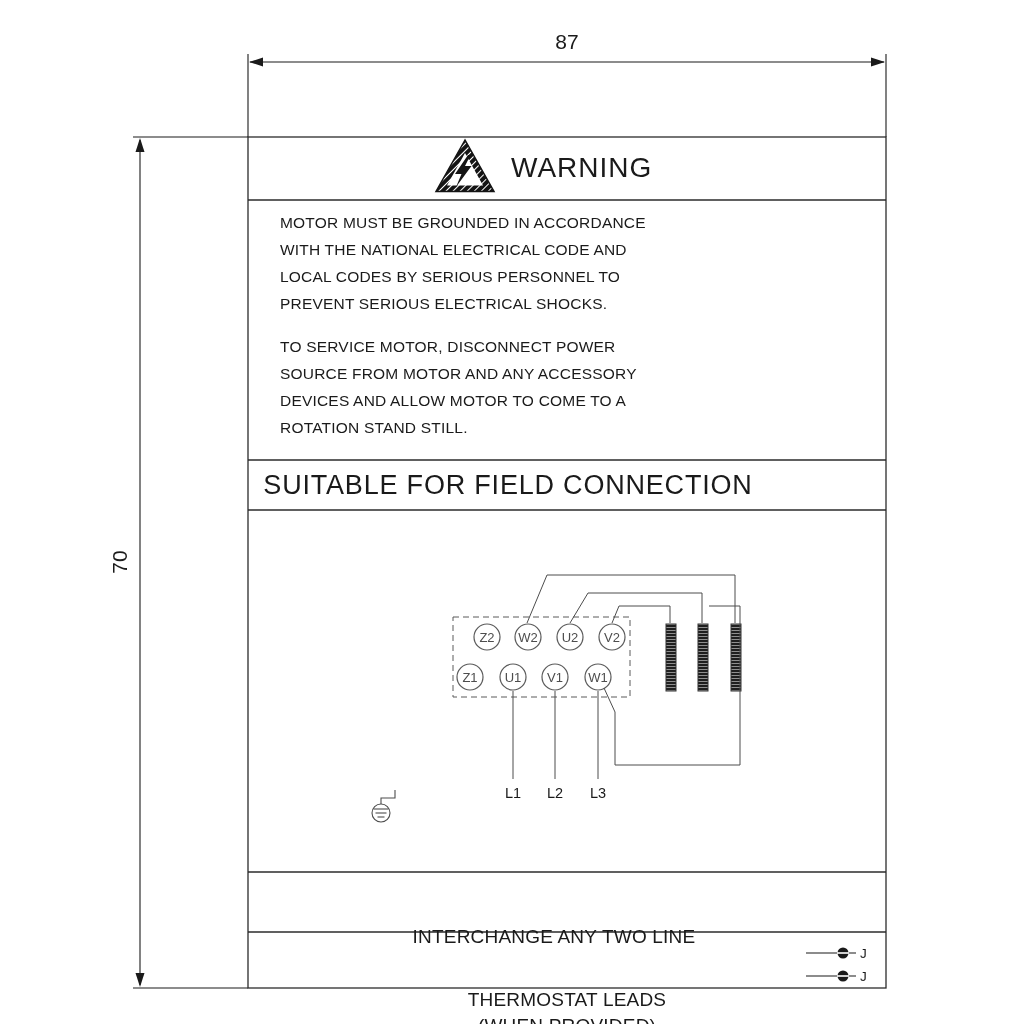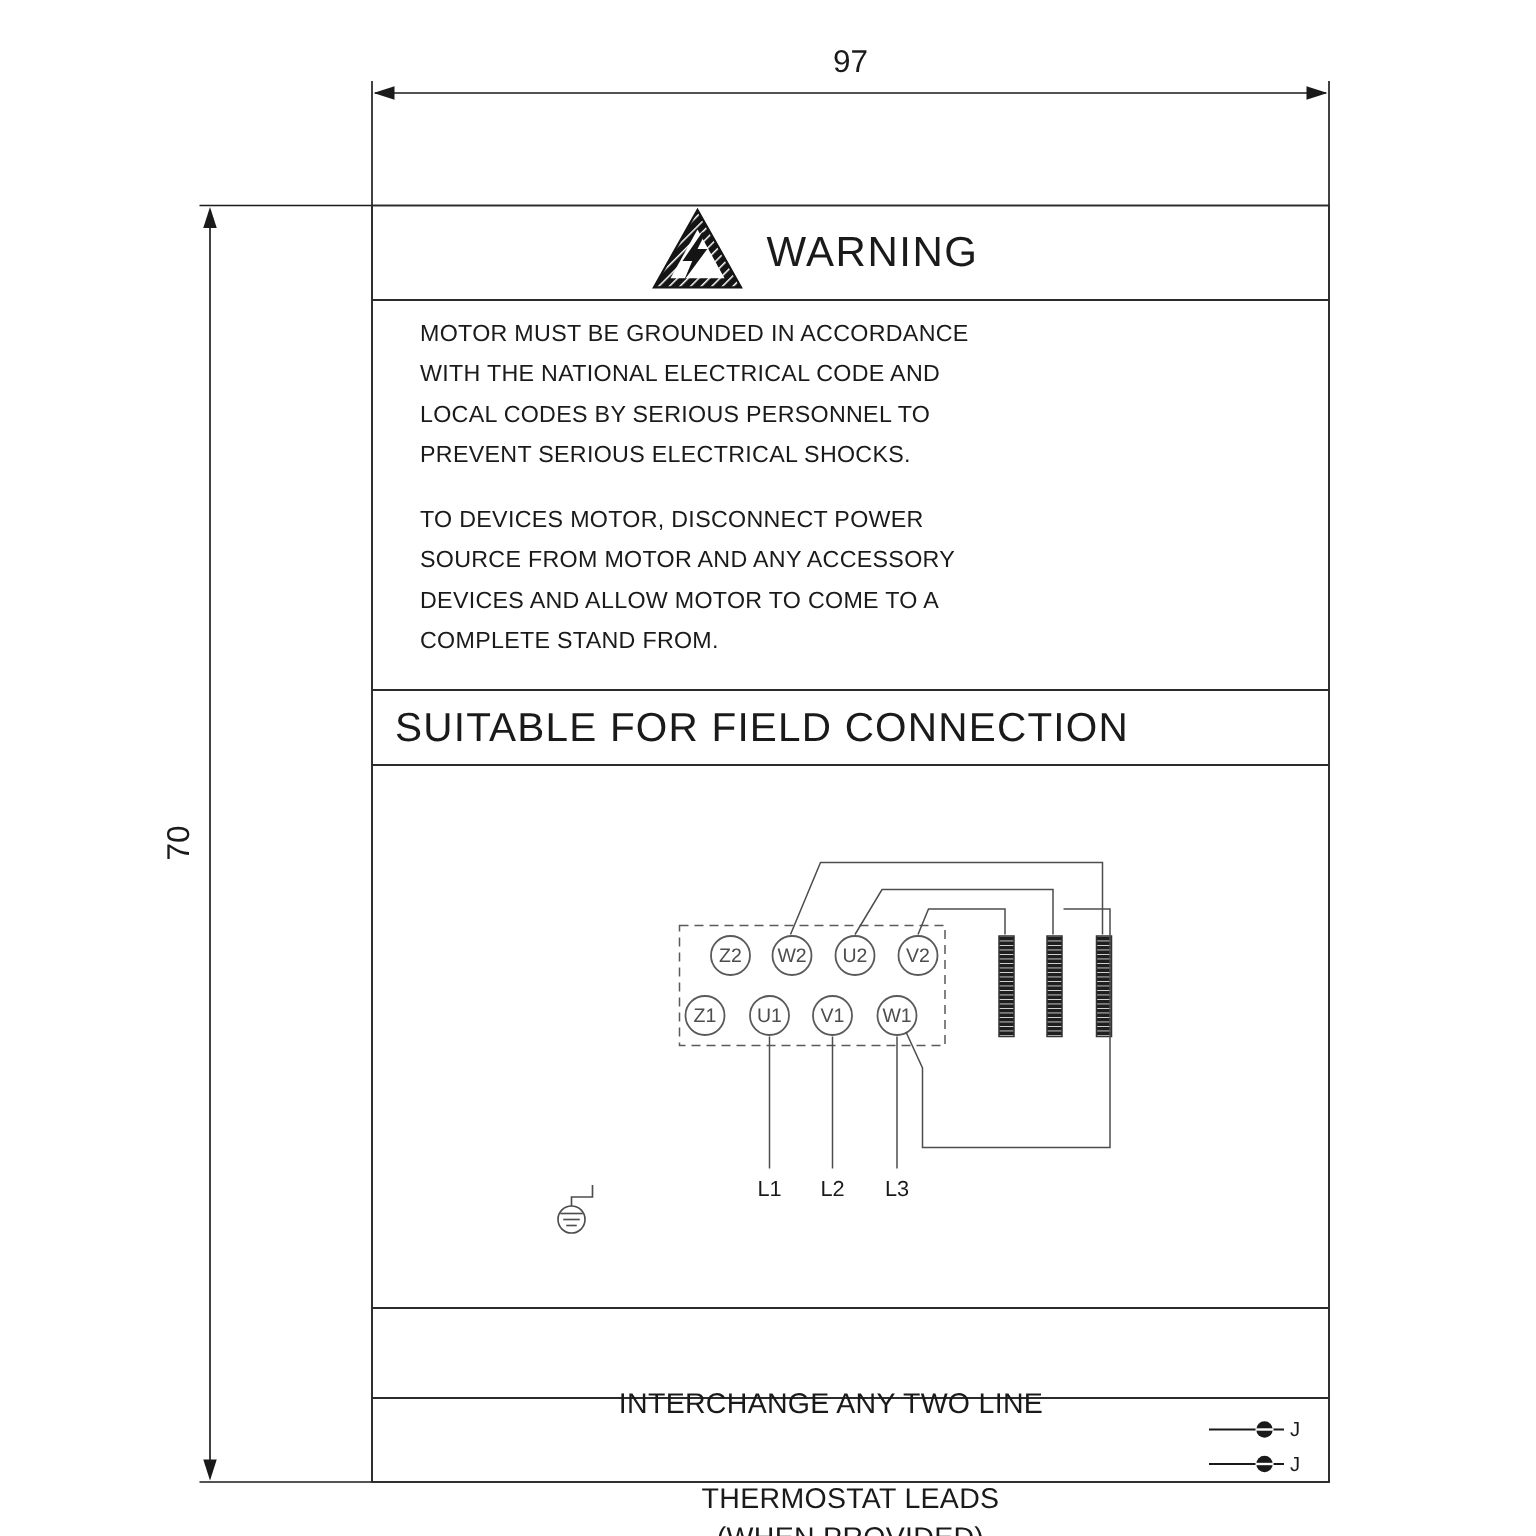--- a/index.html
+++ b/index.html
@@ -128,37 +128,37 @@
       </g>
       <g>
         <line x1="806" y1="976" x2="856" y2="976" stroke="#1a1a1a" stroke-width="1.2"></line>
         <circle cx="843" cy="976" r="5.5" fill="#1a1a1a"></circle>
         <line x1="837" y1="976" x2="849" y2="976" stroke="#ffffff" stroke-width="1.6"></line>
         <text class="jlabel" x="860" y="976">J</text>
       </g>
     </g>
   </svg>
 
-  <div class="txt dim" style="left:248px; top:30px; width:638px; text-align:center;">97</div>
+  <div class="txt dim" style="left:248px; top:30px; width:638px; text-align:center;">87</div>
   <div class="txt dim dim-v" style="left:98px; top:549px; width:44px; height:26px; line-height:26px; text-align:center;">70</div>
 
   <div class="txt warning-title" style="left:511px; top:152px;text-align:right;">WARNING</div>
 
   <div class="txt para" style="left:280px; top:209px;">
     <div>MOTOR MUST BE GROUNDED IN ACCORDANCE</div>
     <div>WITH THE NATIONAL ELECTRICAL CODE AND</div>
     <div>LOCAL CODES BY SERIOUS PERSONNEL TO</div>
     <div>PREVENT SERIOUS ELECTRICAL SHOCKS.</div>
   </div>
 
   <div class="txt para" style="left:280px; top:333px;">
-    <div>TO DEVICES MOTOR, DISCONNECT POWER</div>
+    <div>TO SERVICE MOTOR, DISCONNECT POWER</div>
     <div>SOURCE FROM MOTOR AND ANY ACCESSORY</div>
     <div>DEVICES AND ALLOW MOTOR TO COME TO A</div>
-    <div>COMPLETE STAND FROM.</div>
+    <div>ROTATION STAND STILL.</div>
   </div>
 
   <div class="txt section-title" style="left:248px; top:470px; width:520px;">SUITABLE FOR FIELD CONNECTION</div>
 
   <div class="txt note" style="left:249px; top:878px; width:610px;">
     <div>INTERCHANGE ANY TWO LINE</div>
   </div>
 
   <div class="txt note" style="left:248px; top:941px; width:638px;">
     <div>THERMOSTAT LEADS</div>

